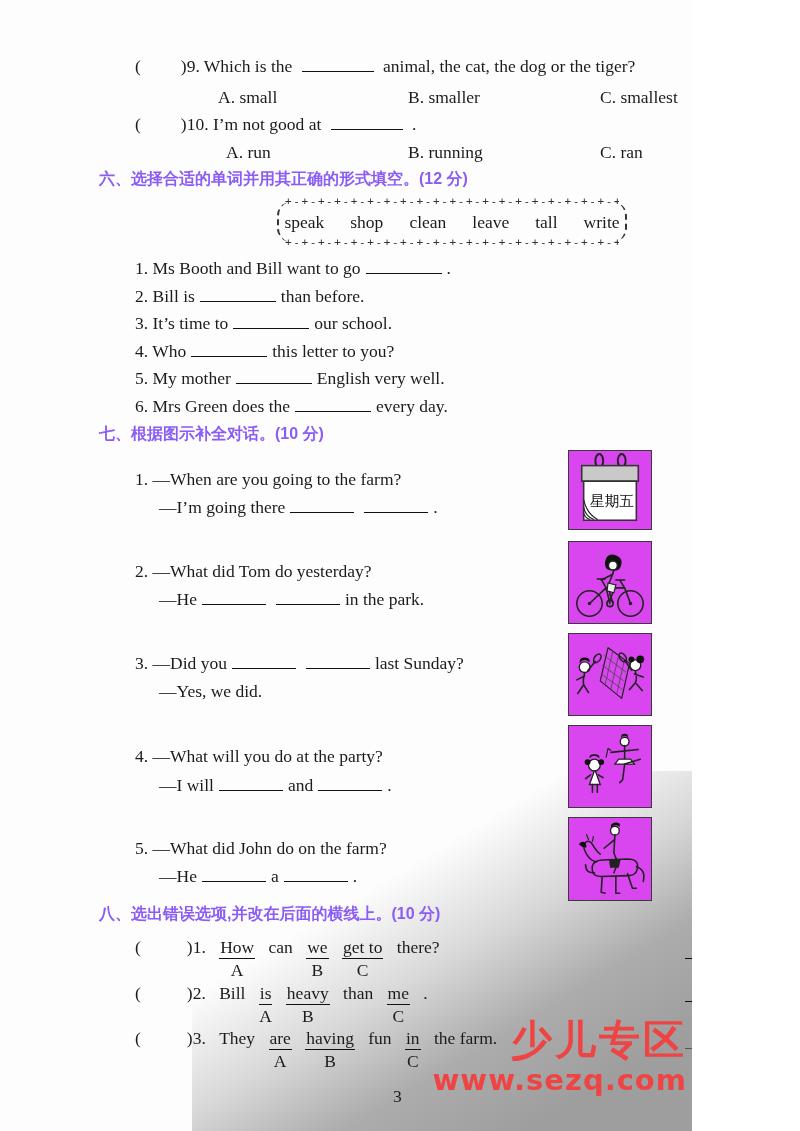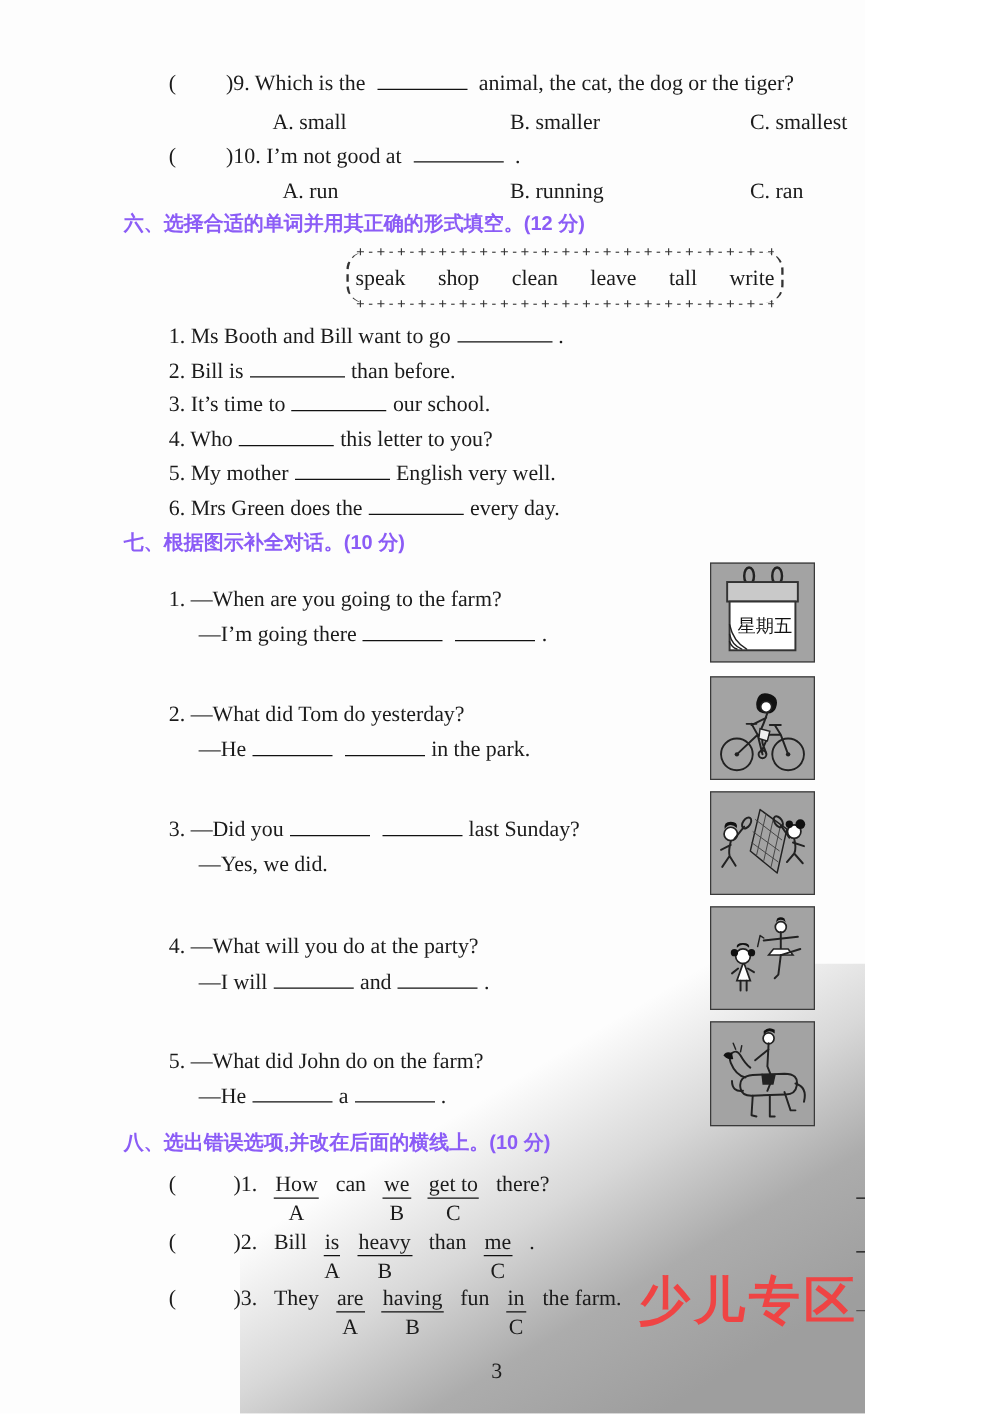--- a/index.html
+++ b/index.html
@@ -19,21 +19,21 @@
       position:absolute;left:6px;right:6px;text-align:center;overflow:hidden;white-space:nowrap;
       font-family:"DejaVu Sans Mono",monospace;font-size:11px;letter-spacing:1.6px;color:#333;}
   .wb::before{top:-7px;}
   .wb::after{bottom:-7px;}
   
   .row8 .pt{display:inline-block;vertical-align:top;margin-right:9px;text-align:center;}
   .row8 .pw{display:block;line-height:22px;}
   .row8 .pw.u{border-bottom:1.3px solid #111;padding:0 1px;}
   .row8 .pl{display:block;height:23px;line-height:23px;}
   
-  .imgbox{position:absolute;left:568px;width:84px;border:1.6px solid #3a3a3a;background:#a3a3a3;box-sizing:border-box;}
+  .imgbox{position:absolute;left:568px;width:84px;border:1.6px solid #3a3a3a;background:#d946ef;box-sizing:border-box;}
   .imgbox svg{display:block;width:100%;height:100%;}
   .ln{stroke:#222;stroke-width:1.6;fill:none;stroke-linecap:round;stroke-linejoin:round;}
   
   .shade{position:absolute;right:0;bottom:0;width:500px;height:360px;
       background:linear-gradient(149deg, rgba(160,160,160,0) 34%, rgba(160,160,160,0.4) 52%,
                  rgba(158,158,158,0.85) 68%, #9e9e9e 85%);}
   .wm{position:absolute;right:5px;top:1016px;text-align:right;color:#ef4444;
       font-family:"DejaVu Sans","Liberation Sans",sans-serif;font-weight:bold;}
   .wm-brand{font-size:41px;line-height:48px;letter-spacing:3px;}
   .wm-site{font-size:29px;line-height:32px;letter-spacing:1px;}
@@ -254,15 +254,16 @@
     <span class="pt"><span class="pw">fun</span><span class="pl"></span></span>
     <span class="pt"><span class="pw u">in</span><span class="pl">C</span></span>
     <span class="pt"><span class="pw">the farm.</span><span class="pl"></span></span>
   </div>
   <span class="abs blank b77" style="top:1034px;left:685px;margin:0;border-color:#555"></span>
 
   <span class="abs" style="top:1086px;left:393px">3</span>
 
   <div class="wm">
     <div class="wm-brand">少儿专区</div>
+    <div class="wm-site">www.sezq.com</div>
   </div>
 
 </div>
 
 </body></html>

